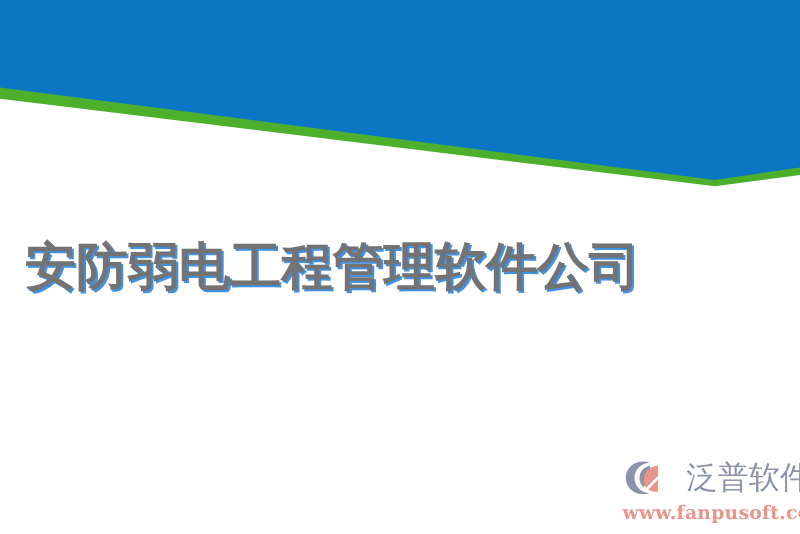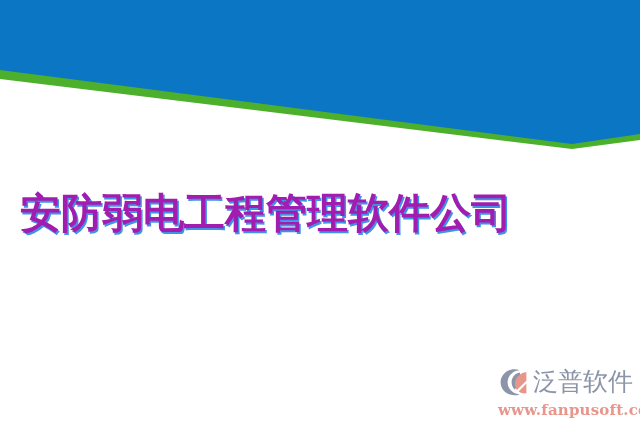--- a/index.html
+++ b/index.html
@@ -30,21 +30,21 @@
     width: 640px;
     height: 160px;
   }
   
   .headline {
     position: absolute;
     left: 0;
     top: 186px;
     width: 532px;
     text-align: center;
-    color: #a21caf;
+    color: #737373;
     font-family: Liberation Serif, serif;
     font-weight: 700;
     font-size: 41px;
     line-height: 54px;
     letter-spacing: 0px;
     text-shadow: 1.5px 1.5px 0 rgba(0, 110, 220, 0.75);
     white-space: nowrap;
   }
   .headline .line {
     display: block;
@@ -54,20 +54,21 @@
     position: absolute;
     right: 6px;
     bottom: 5px;
     width: 136px;
     height: 58px;
   }
   .wm-row {
     display: flex;
     align-items: center;
     height: 36px;
+    gap: 16px;
   }
   .wm-mark {
     width: 32px;
     height: 32px;
     flex: 0 0 32px;
     margin-right: 3px;
   }
   .wm-mark svg {
     display: block;
     width: 32px;

